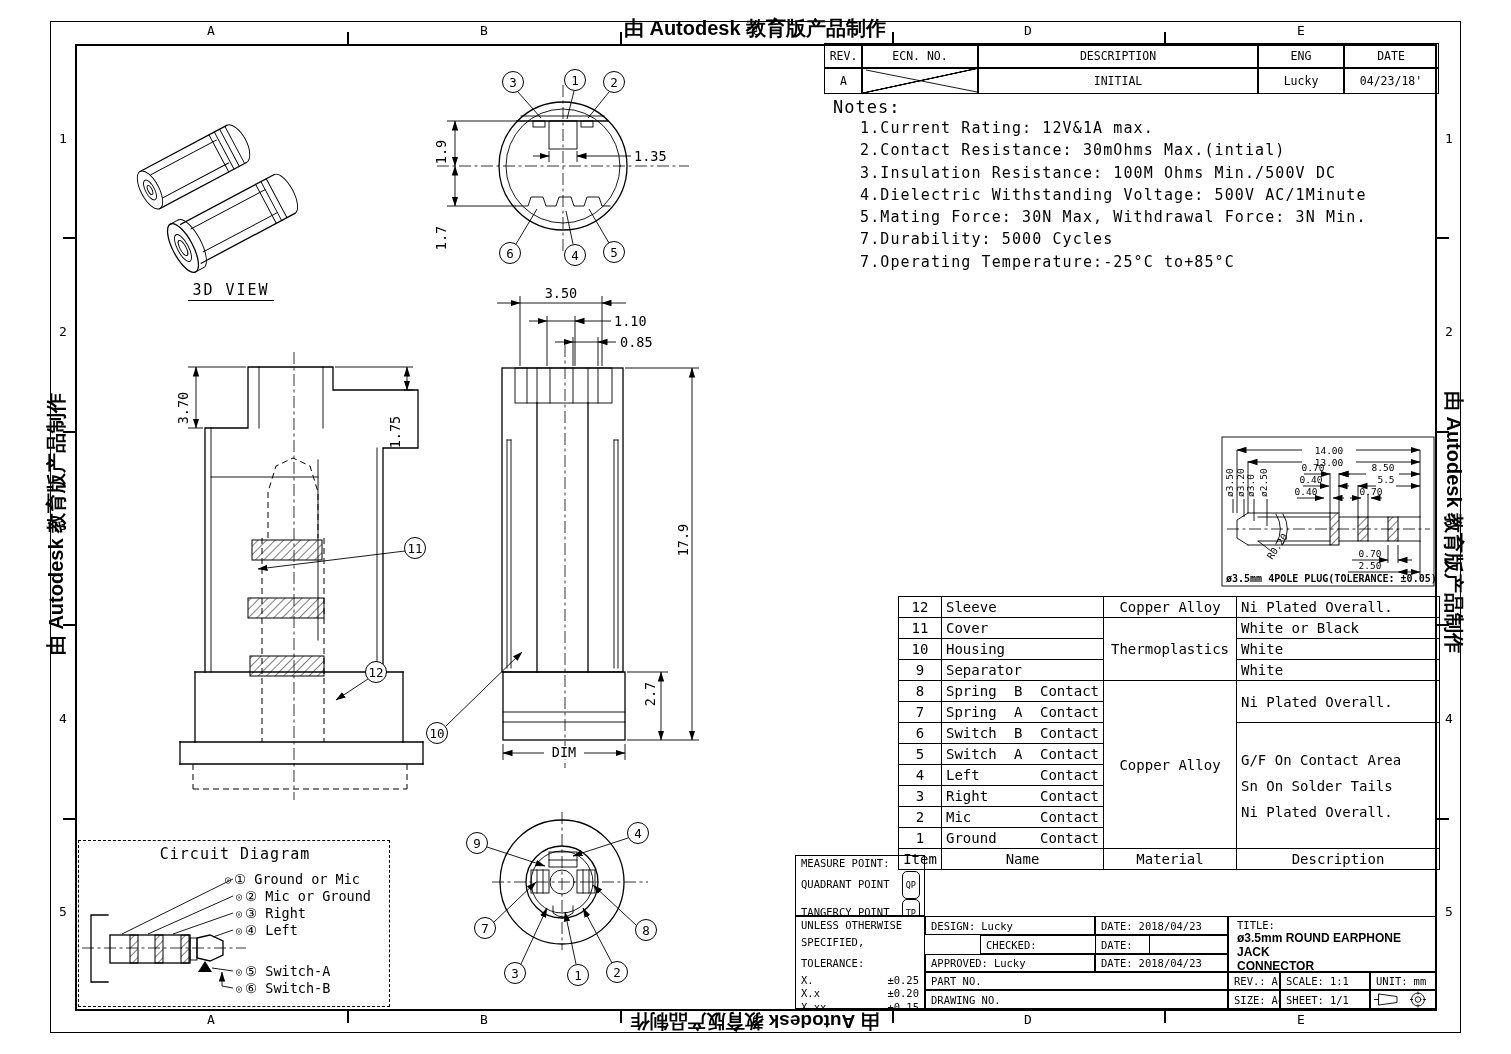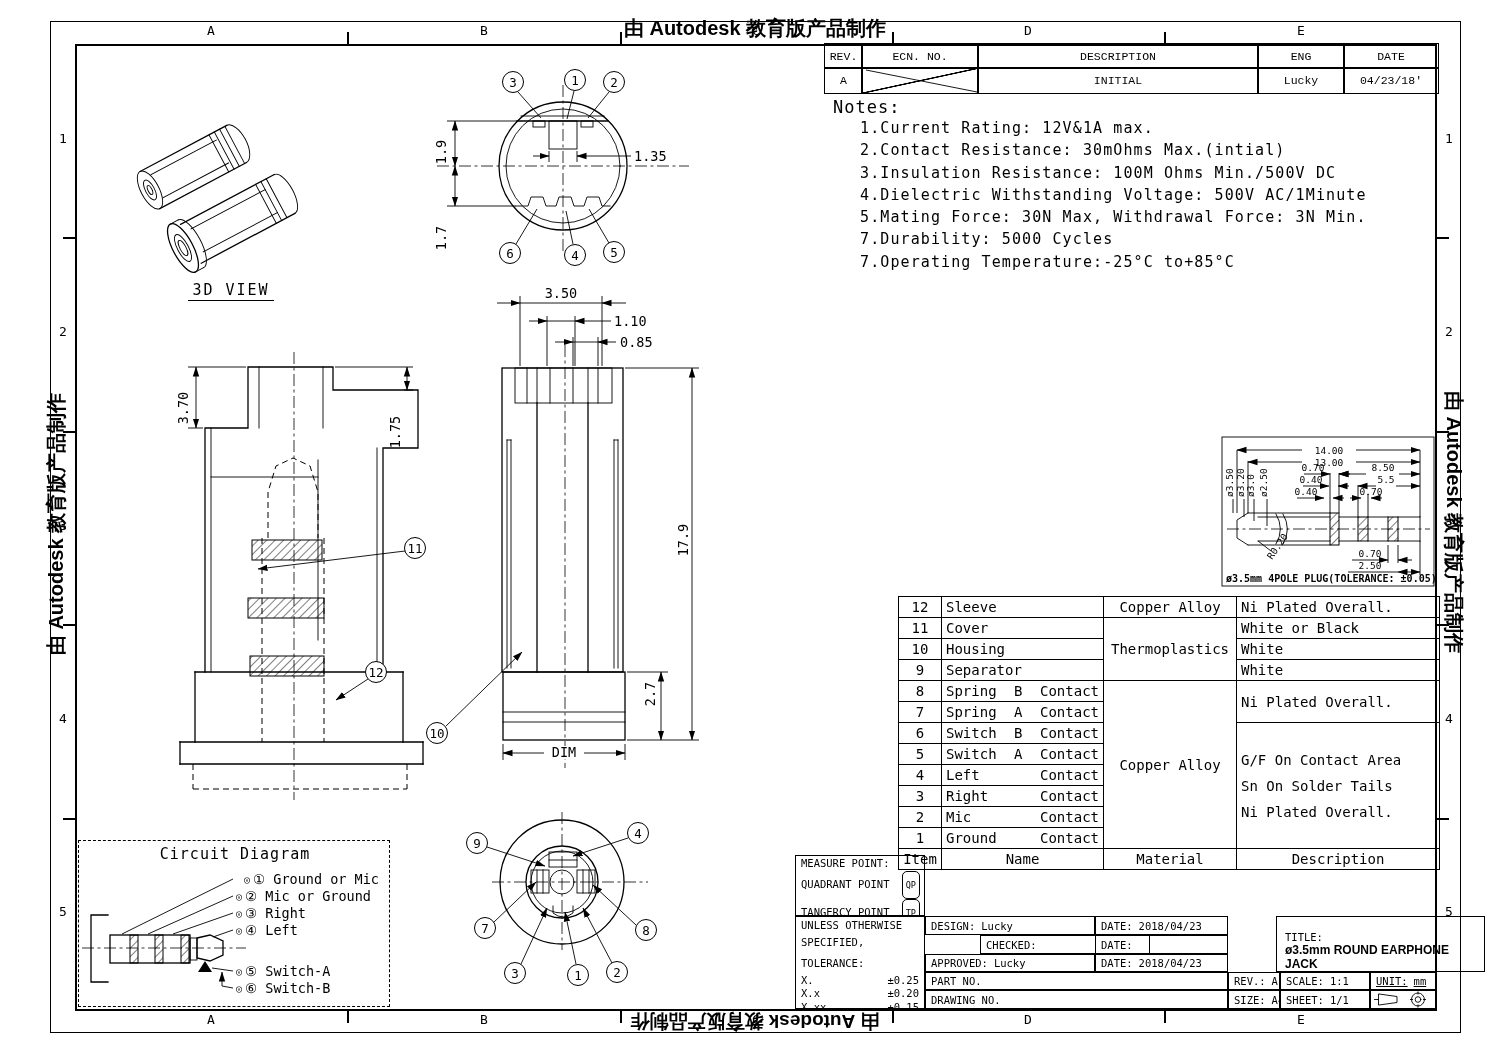--- a/index.html
+++ b/index.html
@@ -20,21 +20,21 @@
   #wm-bottom{left:617px;top:1008px;width:276px;font-size:19px;transform:rotate(180deg);}
   #wm-left{left:-101px;top:508px;width:320px;height:32px;font-size:20px;transform:rotate(-90deg);}
   #wm-right{left:1291px;top:506px;width:320px;height:32px;font-size:20px;transform:rotate(90deg);}
   
   #stamp{left:78px;top:47px;width:208px;height:47px;border:1.6px solid #000;padding:5px 7px;
          font-family:"Liberation Sans",sans-serif;font-weight:bold;font-size:13px;line-height:17px;white-space:nowrap;}
   #view3d-label{left:188px;top:281px;width:86px;text-align:center;font-size:15px;
          border-bottom:1.6px solid #000;padding-bottom:1px;letter-spacing:2px;}
   
   #rev-table{left:825px;top:44px;width:613px;height:49px;display:grid;
-     grid-template-columns:37px 116px 280px 86px 94px;grid-template-rows:24px 25px;font-family:Liberation Mono, monospace;}
+     grid-template-columns:37px 116px 280px 86px 94px;grid-template-rows:24px 25px;}
   #rev-table .c{border:1.2px solid #000;margin:-0.6px;display:flex;align-items:center;justify-content:center;
      font-size:11.5px;position:relative;overflow:hidden;}
   #rev-table .diag{background:linear-gradient(to bottom right,transparent 48.5%,#000 49.5%,#000 51.5%,transparent 52.5%);}
   
   #notes{left:833px;top:97px;width:604px;}
   #notes .ntitle{font-size:17px;letter-spacing:1px;}
   #notes .nitem{font-size:15px;letter-spacing:1.1px;line-height:22.3px;padding-left:27px;white-space:nowrap;}
   
   #parts{left:898px;top:596px;border-collapse:collapse;table-layout:fixed;}
   #parts td{border:1.3px solid #000;height:20px;padding:0 4px;font-size:14px;overflow:hidden;white-space:nowrap;}
@@ -298,38 +298,38 @@
         <span>DATE:</span>
         <span>2018/04/23</span>
       </div>
   </div>
   <div class="abs tbcell" style="left:925px;top:972px;width:303px;height:18px;">
     <div class="tbrow">PART NO.</div>
   </div>
   <div class="abs tbcell" style="left:925px;top:990px;width:303px;height:19px;">
     <div class="tbrow">DRAWING NO.</div>
   </div>
-  <div class="abs tbcell" id="title-cell" style="left:1228px;top:916px;width:209px;height:56px;padding:14px 0 0 8px;margin-left:48px;">
+  <div class="abs tbcell" id="title-cell" style="left:1228px;top:916px;width:209px;height:56px;padding:2px 0 0 8px;">
     <div>TITLE:</div>
     <div class="big">ø3.5mm ROUND EARPHONE JACK</div>
     <div class="big">CONNECTOR</div>
   </div>
   <div class="abs tbcell" style="left:1228px;top:972px;width:52px;height:18px;">
     <div class="tbrow">
         <span>REV.:</span>
         <span>A</span>
       </div>
   </div>
   <div class="abs tbcell" style="left:1280px;top:972px;width:90px;height:18px;">
     <div class="tbrow">
         <span>SCALE:</span>
         <span>1:1</span>
       </div>
   </div>
-  <div class="abs tbcell" style="left:1370px;top:972px;width:67px;height:18px;text-decoration:underline;">
+  <div class="abs tbcell" style="left:1370px;top:972px;width:67px;height:18px;">
     <div class="tbrow">
         <span>UNIT:</span>
         <span>mm</span>
       </div>
   </div>
   <div class="abs tbcell" style="left:1228px;top:990px;width:52px;height:19px;">
     <div class="tbrow">
         <span>SIZE:</span>
         <span>A4</span>
       </div>
@@ -348,21 +348,21 @@
       <circle cx="47" cy="8.5" r="2.8" class="ln tn"></circle>
       <line x1="47" y1="0.5" x2="47" y2="3.5" class="dl"></line>
         <line x1="47" y1="13.5" x2="47" y2="16.5" class="dl"></line>
       <line x1="39" y1="8.5" x2="42" y2="8.5" class="dl"></line>
         <line x1="52" y1="8.5" x2="55" y2="8.5" class="dl"></line>
     </svg>
   </div>
 
   <div class="abs" id="circuit-box"></div>
   <div class="abs" id="circuit-title" style="text-align:center;">Circuit Diagram</div>
-  <div class="abs cterm" style="left:244px;top:871px;"><span class="tdot">◎</span><span>①</span> <span>Ground or Mic</span></div>
+  <div class="abs cterm" style="left:225px;top:871px;"><span class="tdot">◎</span><span>①</span> <span>Ground or Mic</span></div>
   <div class="abs cterm" style="left:236px;top:888px;"><span class="tdot">◎</span><span>②</span> <span>Mic or Ground</span></div>
   <div class="abs cterm" style="left:236px;top:905px;"><span class="tdot">◎</span><span>③</span> <span>Right</span></div>
   <div class="abs cterm" style="left:236px;top:922px;"><span class="tdot">◎</span><span>④</span> <span>Left</span></div>
   <div class="abs cterm" style="left:236px;top:963px;"><span class="tdot">◎</span><span>⑤</span> <span>Switch-A</span></div>
   <div class="abs cterm" style="left:236px;top:980px;"><span class="tdot">◎</span><span>⑥</span> <span>Switch-B</span></div>
 
   <svg class="abs" id="lines" viewBox="0 0 1511 1054">
     <defs>
       <marker id="arw" viewBox="0 0 10 8" markerWidth="10" markerHeight="8" refX="9.5" refY="4" orient="auto-start-reverse" markerUnits="userSpaceOnUse">
         <path d="M0,0.8 L10,4 L0,7.2 Z" fill="#000"></path>

